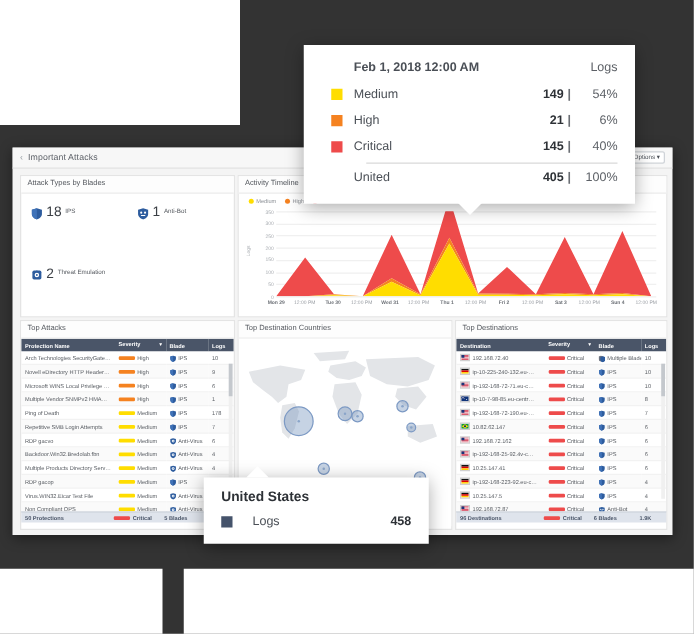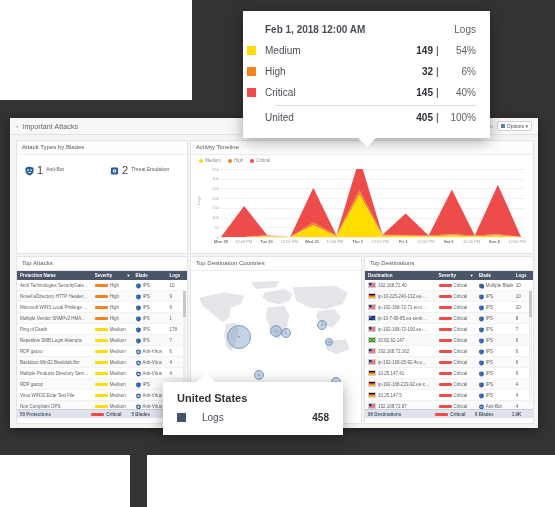--- a/index.html
+++ b/index.html
@@ -99,21 +99,21 @@
     position:absolute;border-radius:50%;background:rgba(120,150,190,.42);
     border:1px solid #7d9ac4;transform:translate(-50%,-50%);
   }
   .bubble i{
     position:absolute;left:50%;top:50%;width:2px;height:2px;border-radius:50%;
     background:#8aa5c9;transform:translate(-50%,-50%);
   }
 
   
   .tooltip{position:absolute;background:#fff;box-shadow:0 3px 14px rgba(0,0,0,.35);}
-  #tooltip-timeline{left:243px;top:11px;width:229px;padding:8px 14px 10px 4px;}
+  #tooltip-timeline{left:243px;top:36px;width:229px;padding:8px 14px 10px 22px;}
   .tt-row{display:flex;align-items:center;font-size:10px;color:#3b3f45;height:21px;}
   .tt-head{font-weight:bold;}
   .tt-sw{width:9px;height:9px;flex:none;margin-right:9px;}
   .tt-name{flex:1;color:#4a4f56;}
   .tt-val{width:34px;text-align:right;font-weight:bold;color:#2d3136;}
   .tt-pipe{width:9px;text-align:center;color:#6a6e74;font-weight:bold;}
   .tt-pct{width:34px;text-align:right;color:#5c6066;}
   .tt-sep{border-top:1px solid #d9d9d9;margin:2px 0 1px 28px;}
   .tt-arrow{
     position:absolute;left:50%;bottom:-9px;margin-left:-10px;width:0;height:0;
@@ -149,20 +149,28 @@
       <span class="options-btn">
         <span class="grid-ico"></span>
         <span>Options ▾</span>
       </span>
     </span>
   </div>
 
   <div class="panel" id="panel-blades">
     <div class="panel-title">Attack Types by Blades</div>
     <div class="blades-grid" id="blades-grid">
+  <div class="blade-item">
+    <svg class="blade-ico" style="width:9px;height:10px" viewBox="0 0 20 22">
+            <path d="M10 1 L19 4 V11 C19 17 14 20 10 21 C6 20 1 17 1 11 V4 Z" fill="#2d5c9e"></path>
+            <path d="M10 1 L10 21 C6 20 1 17 1 11 V4 Z" fill="#3f72b8"></path>
+          </svg>
+    <span class="blade-num">18</span>
+    <span class="blade-lbl">IPS</span>
+  </div>
   <div class="blade-item">
     <svg class="blade-ico" style="width:9px;height:10px" viewBox="0 0 20 22">
             <path d="M10 1 L19 4 V11 C19 17 14 20 10 21 C6 20 1 17 1 11 V4 Z" fill="#2d5c9e"></path>
             <circle cx="6.6" cy="9" r="1.9" fill="#fff"></circle>
             <circle cx="13.4" cy="9" r="1.9" fill="#fff"></circle>
             <rect x="6" y="13" width="8" height="1.8" rx=".9" fill="#fff"></rect>
           </svg>
     <span class="blade-num">1</span>
     <span class="blade-lbl">Anti-Bot</span>
   </div>
@@ -785,21 +793,21 @@
   <div class="tt-row">
     <span class="tt-sw" style="background:#FFDD00"></span>
     <span class="tt-name">Medium</span>
     <span class="tt-val">149</span>
     <span class="tt-pipe">|</span>
     <span class="tt-pct">54%</span>
   </div>
   <div class="tt-row">
     <span class="tt-sw" style="background:#F58220"></span>
     <span class="tt-name">High</span>
-    <span class="tt-val">32</span>
+    <span class="tt-val">21</span>
     <span class="tt-pipe">|</span>
     <span class="tt-pct">6%</span>
   </div>
   <div class="tt-row">
     <span class="tt-sw" style="background:#EE4B4B"></span>
     <span class="tt-name">Critical</span>
     <span class="tt-val">145</span>
     <span class="tt-pipe">|</span>
     <span class="tt-pct">40%</span>
   </div>

